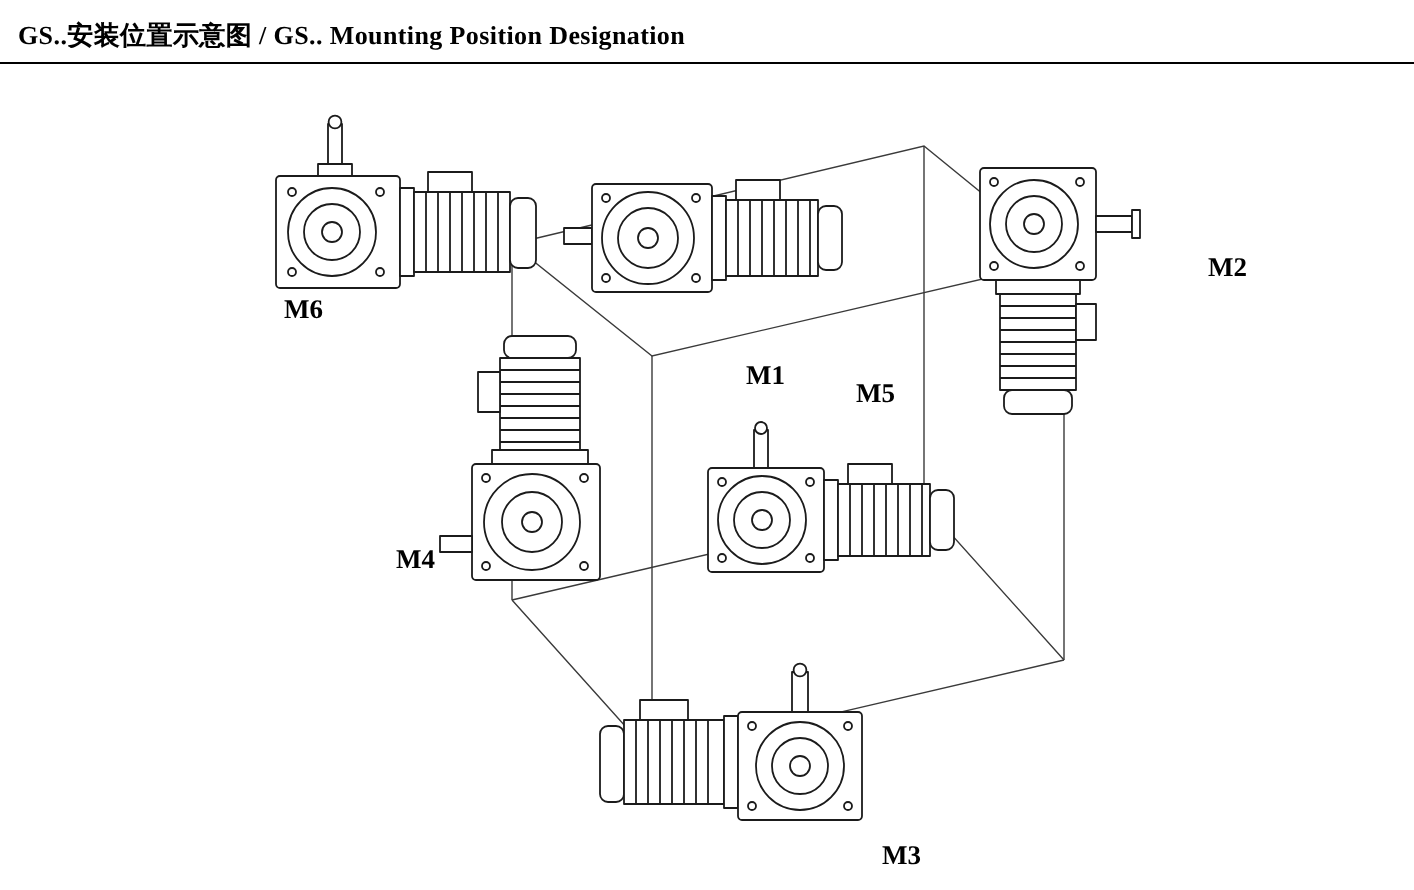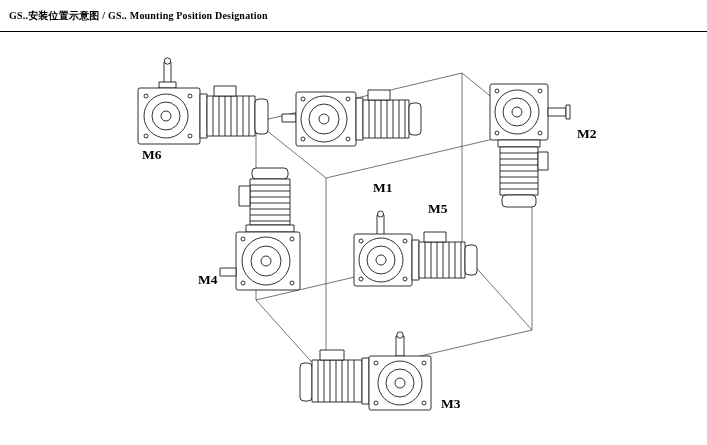--- a/index.html
+++ b/index.html
@@ -1,37 +1,37 @@
 <!DOCTYPE html>
 <html><head>
 <meta charset="utf-8">
 <style>
   html,body{margin:0;padding:0;}
   body{
     width:707px;height:445px;position:relative;background:#ffffff;
     font-family:"Liberation Serif","DejaVu Serif",serif;overflow:hidden;
   }
   .page-title{
-    position:absolute;left:9px;top:9px;font-size:10px;font-weight:bold;color:#000;
+    position:absolute;left:9px;top:9px;font-size:13px;font-weight:bold;color:#000;
     letter-spacing:0.2px;white-space:nowrap;
   }
   .title-rule{
     position:absolute;left:0;top:31px;width:707px;height:1px;background:#000;
   }
   .diagram-svg{position:absolute;left:0;top:0;}
   .m-label{
     position:absolute;font-size:13.5px;font-weight:bold;color:#000;
     font-family:"Liberation Serif","DejaVu Serif",serif;
   }
   #label-m6{left:142px;top:147px;}
   #label-m1{left:373px;top:151px;margin-top:29px;}
-  #label-m2{left:577px;top:126px;}
+  #label-m2{left:604px;top:126px;}
   #label-m4{left:198px;top:272px;}
-  #label-m5{left:428px;top:201px;text-align:center;}
-  #label-m3{left:441px;top:396px;}
+  #label-m5{left:428px;top:189px;text-align:center;}
+  #label-m3{left:441px;top:420px;}
 </style>
 </head>
 <body>
 
 <div class="page-title">GS..安装位置示意图 / GS.. Mounting Position Designation</div>
 <div class="title-rule"></div>
 
 <svg class="diagram-svg" width="707" height="445" viewBox="0 0 707 445">
 
   <g fill="none" stroke="#3a3a3a" stroke-width="0.7">

